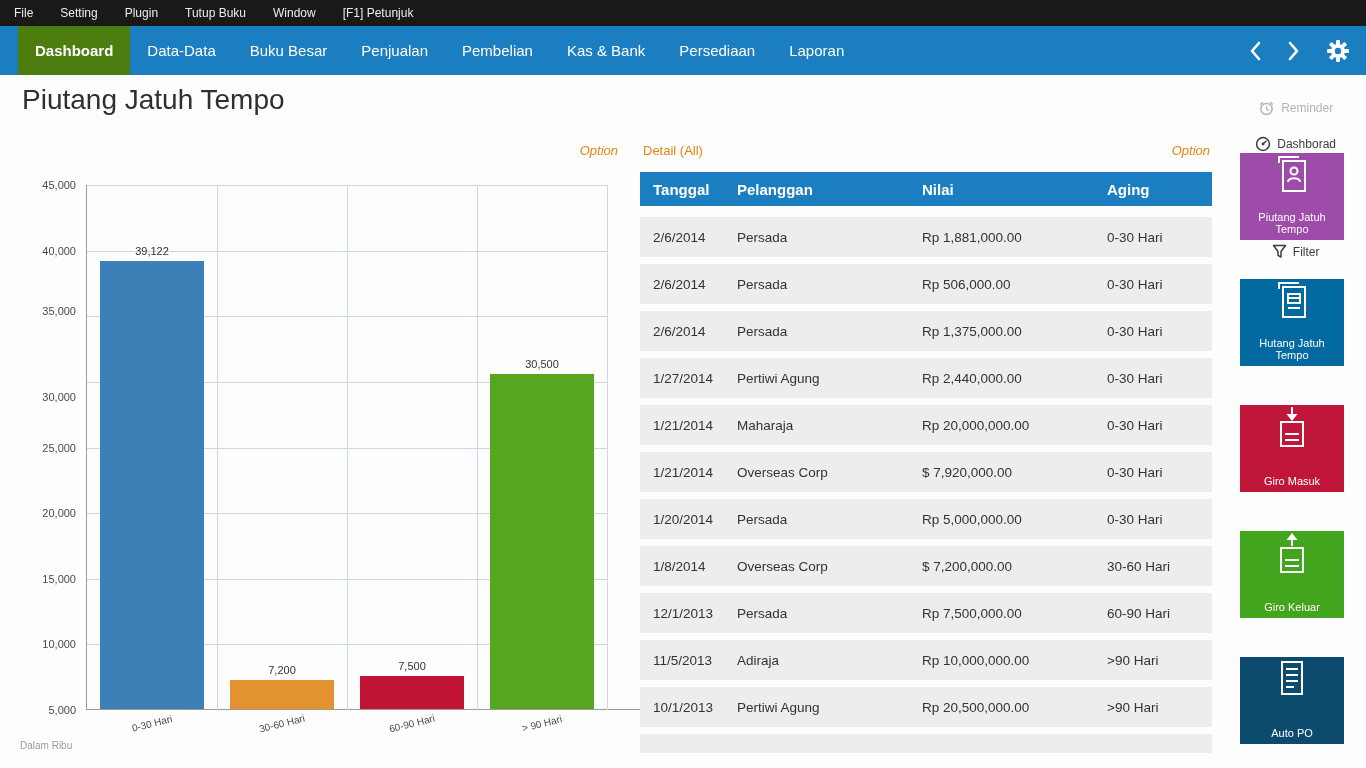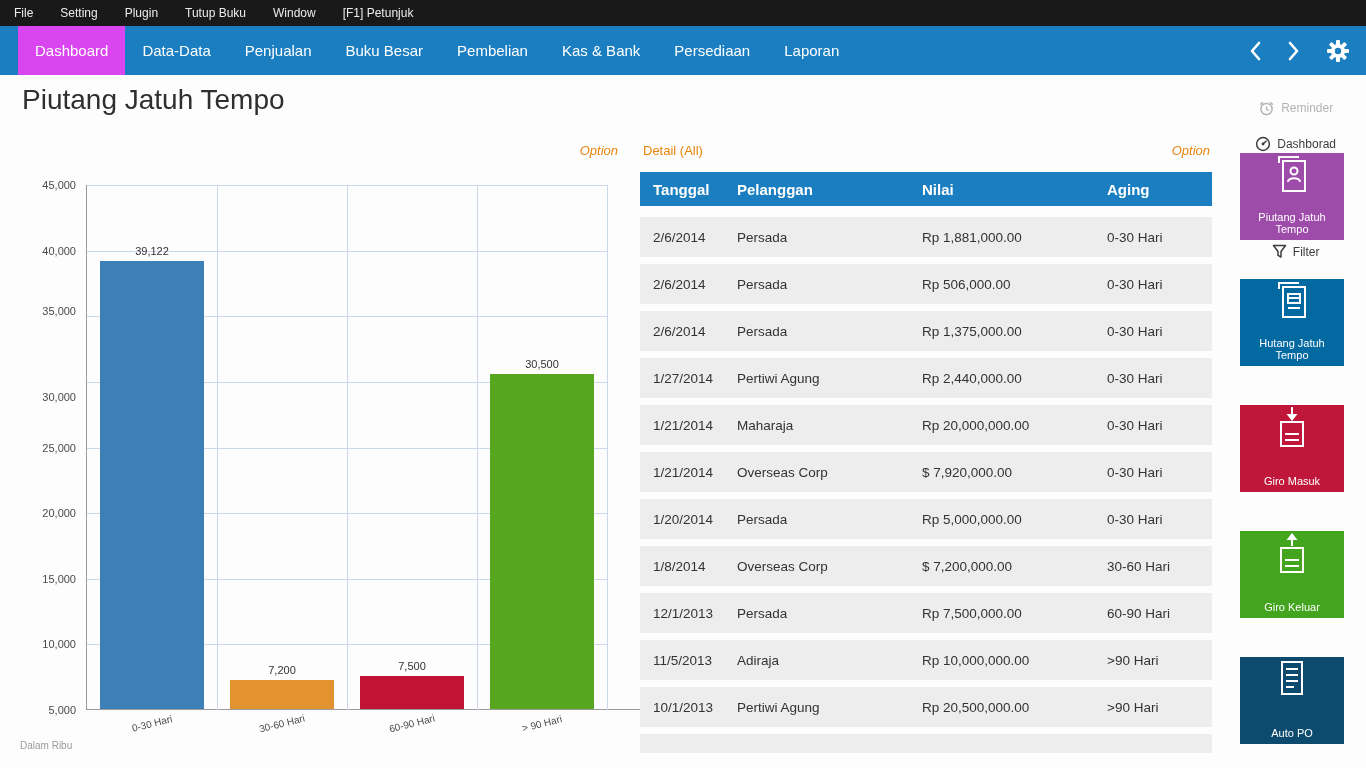--- a/index.html
+++ b/index.html
@@ -8,21 +8,21 @@
 
   
   .menubar { position:absolute; left:0; top:0; width:1366px; height:26px; background:#191919;
              display:flex; align-items:center; padding-left:14px; gap:27px; }
   .menubar span { color:#ececec; font-size:12px; cursor:default; white-space:nowrap; }
 
   
   .navbar { position:absolute; left:0; top:26px; width:1366px; height:49px; background:#1b7ec1;
             display:flex; align-items:stretch; padding-left:18px; }
   .nav-tab { color:#fff; font-size:15px; padding:0 17px; display:flex; align-items:center; cursor:pointer; white-space:nowrap; }
-  .nav-tab.active { background:#d946ef; }
+  .nav-tab.active { background:#4d7c0f;font-weight:bold; }
   .nav-right { position:absolute; right:16px; top:0; height:49px; display:flex; align-items:center; gap:25px; }
   .nav-right > div { display:flex; align-items:center; cursor:pointer; }
 
   
   .page-title { position:absolute; left:22px; top:84px; font-size:28px; font-weight:400; color:#2f2f2f; }
   .hdr-toolbar { position:absolute; right:30px; top:100px; display:flex; gap:20px; align-items:center;flex-direction:column; }
   .tool { display:flex; align-items:center; gap:6px; font-size:12px; color:#3c3c3c; cursor:pointer; white-space:nowrap; }
   .tool.disabled { color:#b3b3b3; cursor:default; }
 
   .opt-link { color:#e8840d; font-size:13px; cursor:pointer;font-style:italic; }
@@ -68,22 +68,22 @@
     <span>Plugin</span>
     <span>Tutup Buku</span>
     <span>Window</span>
     <span>[F1] Petunjuk</span>
   </div>
 
 <div class="navbar">
   <div style="display:flex;">
       <div class="nav-tab active">Dashboard</div>
       <div class="nav-tab">Data-Data</div>
+      <div class="nav-tab">Buku Besar</div>
       <div class="nav-tab">Penjualan</div>
-      <div class="nav-tab">Buku Besar</div>
       <div class="nav-tab">Pembelian</div>
       <div class="nav-tab">Kas &amp; Bank</div>
       <div class="nav-tab">Persediaan</div>
       <div class="nav-tab">Laporan</div>
     </div>
   <div class="nav-right">
     <div>
       <svg width="14" height="22" viewBox="0 0 14 22">
         <polyline points="11,3 4,11 11,19" fill="none" stroke="#fff" stroke-width="2.6" stroke-linecap="round" stroke-linejoin="round"></polyline>
       </svg>

